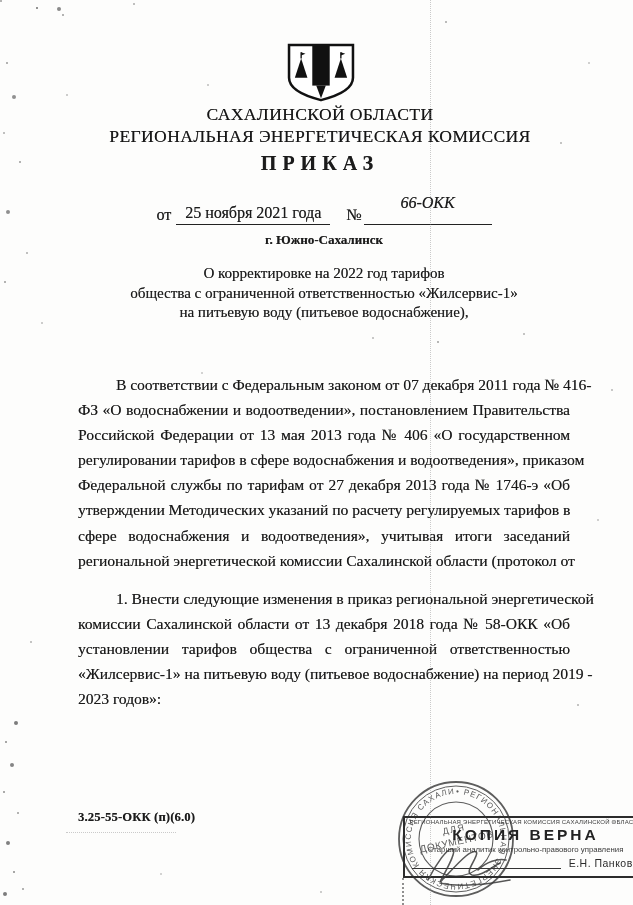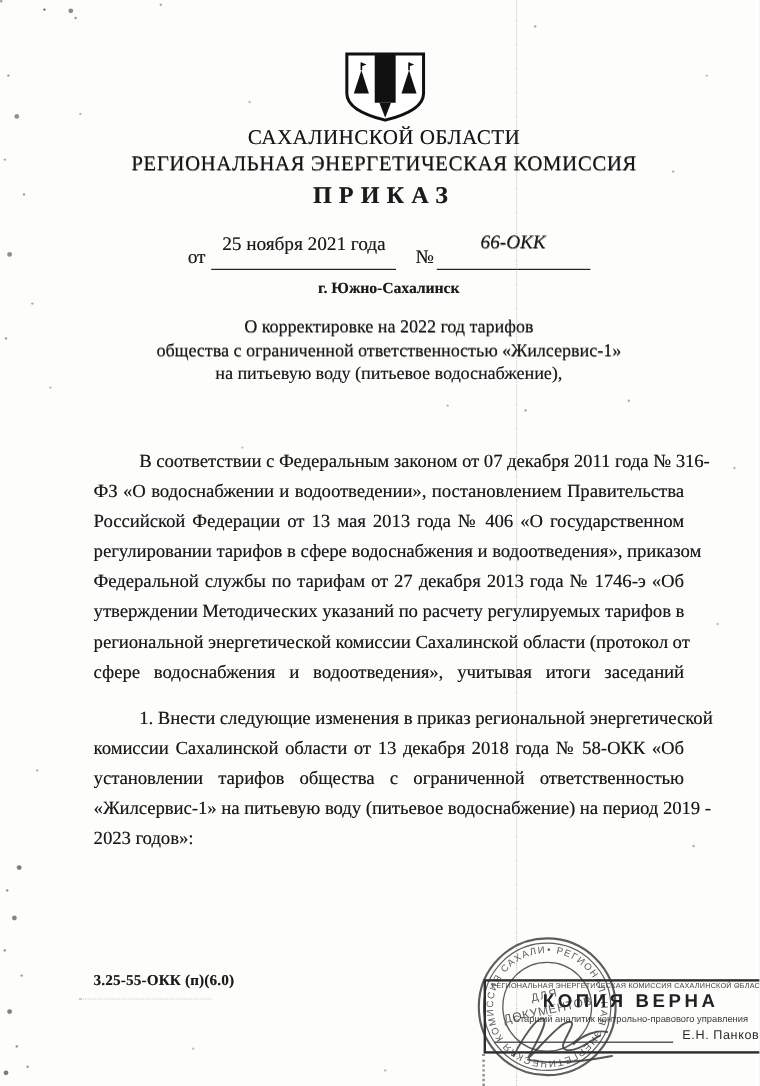--- a/index.html
+++ b/index.html
@@ -31,21 +31,21 @@
     text-align:center; font-size:20px; font-weight:bold; letter-spacing:6px;
   }
   .date-row {
     position:absolute; left:78px; top:194px; width:492px;
     display:flex; justify-content:center; align-items:flex-end;
     font-size:16px;
   }
   .date-row .prefix { margin-right:5px; padding-bottom:1px; }
   .u-date {
     display:inline-block; border-bottom:1.6px solid #222;
-    padding:0 9px 11px 9px; text-align:center;
+    padding:0 9px 2px 9px; text-align:center;
   }
   .numsign { margin-left:16px; margin-right:2px; padding-bottom:1px; }
   .u-num {
     display:inline-block; width:128px; border-bottom:1.6px solid #222;
     text-align:center; padding-bottom:12px;font-style:italic;
   }
   .city {
     position:absolute; left:78px; top:232px; width:492px;
     text-align:center; font-size:13px; font-weight:bold;
   }
@@ -162,28 +162,28 @@
   <div class="city ink">г. Южно-Сахалинск</div>
 
   <div class="title-block ink">
     <div>О корректировке на 2022 год тарифов</div>
     <div>общества с ограниченной ответственностью «Жилсервис-1»</div>
     <div>на питьевую воду (питьевое водоснабжение),</div>
   </div>
 
   <div class="body-text ink">
     <div class="para1">
-      <div class="bline first">В соответствии с Федеральным законом от 07 декабря 2011 года № 316-</div>
+      <div class="bline first">В соответствии с Федеральным законом от 07 декабря 2011 года № 416-</div>
       <div class="bline">ФЗ «О водоснабжении и водоотведении», постановлением Правительства</div>
       <div class="bline">Российской Федерации от 13 мая 2013 года № 406 «О государственном</div>
       <div class="bline">регулировании тарифов в сфере водоснабжения и водоотведения», приказом</div>
       <div class="bline">Федеральной службы по тарифам от 27 декабря 2013 года № 1746-э «Об</div>
       <div class="bline">утверждении Методических указаний по расчету регулируемых тарифов в</div>
+      <div class="bline">сфере водоснабжения и водоотведения», учитывая итоги заседаний</div>
       <div class="bline">региональной энергетической комиссии Сахалинской области (протокол от</div>
-      <div class="bline">сфере водоснабжения и водоотведения», учитывая итоги заседаний</div>
     </div>
     <div class="para2">
       <div class="bline first">1. Внести следующие изменения в приказ региональной энергетической</div>
       <div class="bline">комиссии Сахалинской области от 13 декабря 2018 года № 58-ОКК «Об</div>
       <div class="bline">установлении тарифов общества с ограниченной ответственностью</div>
       <div class="bline">«Жилсервис-1» на питьевую воду (питьевое водоснабжение) на период 2019 -</div>
       <div class="bline plast">2023 годов»:</div>
     </div>
   </div>
 

